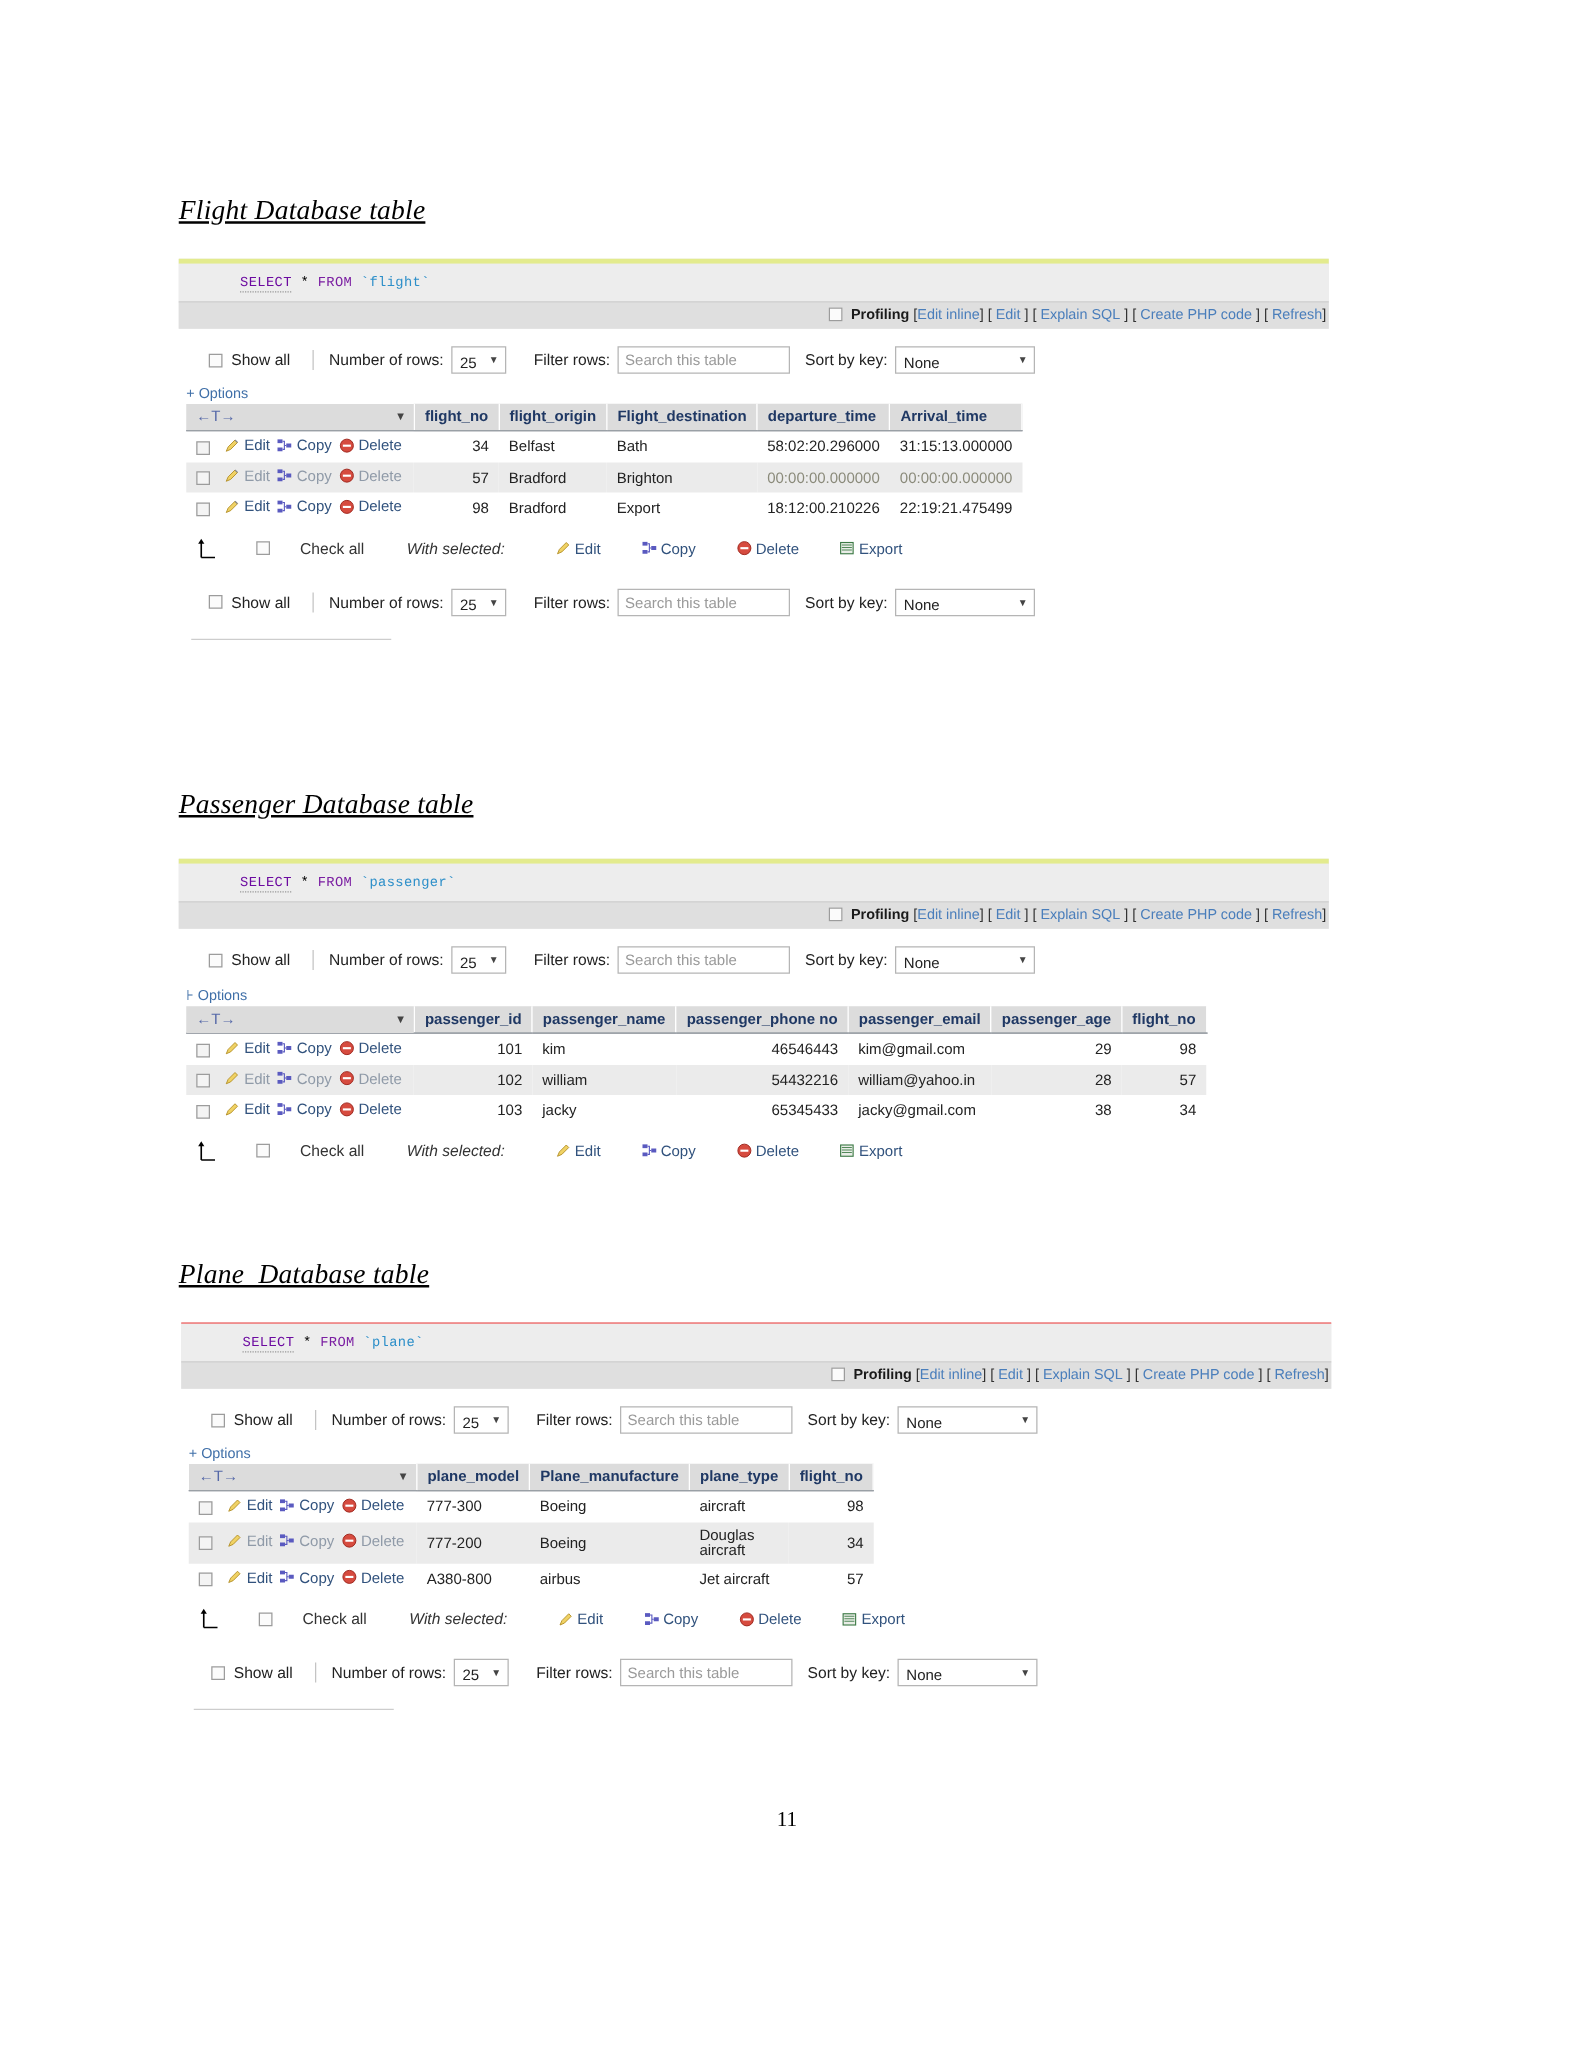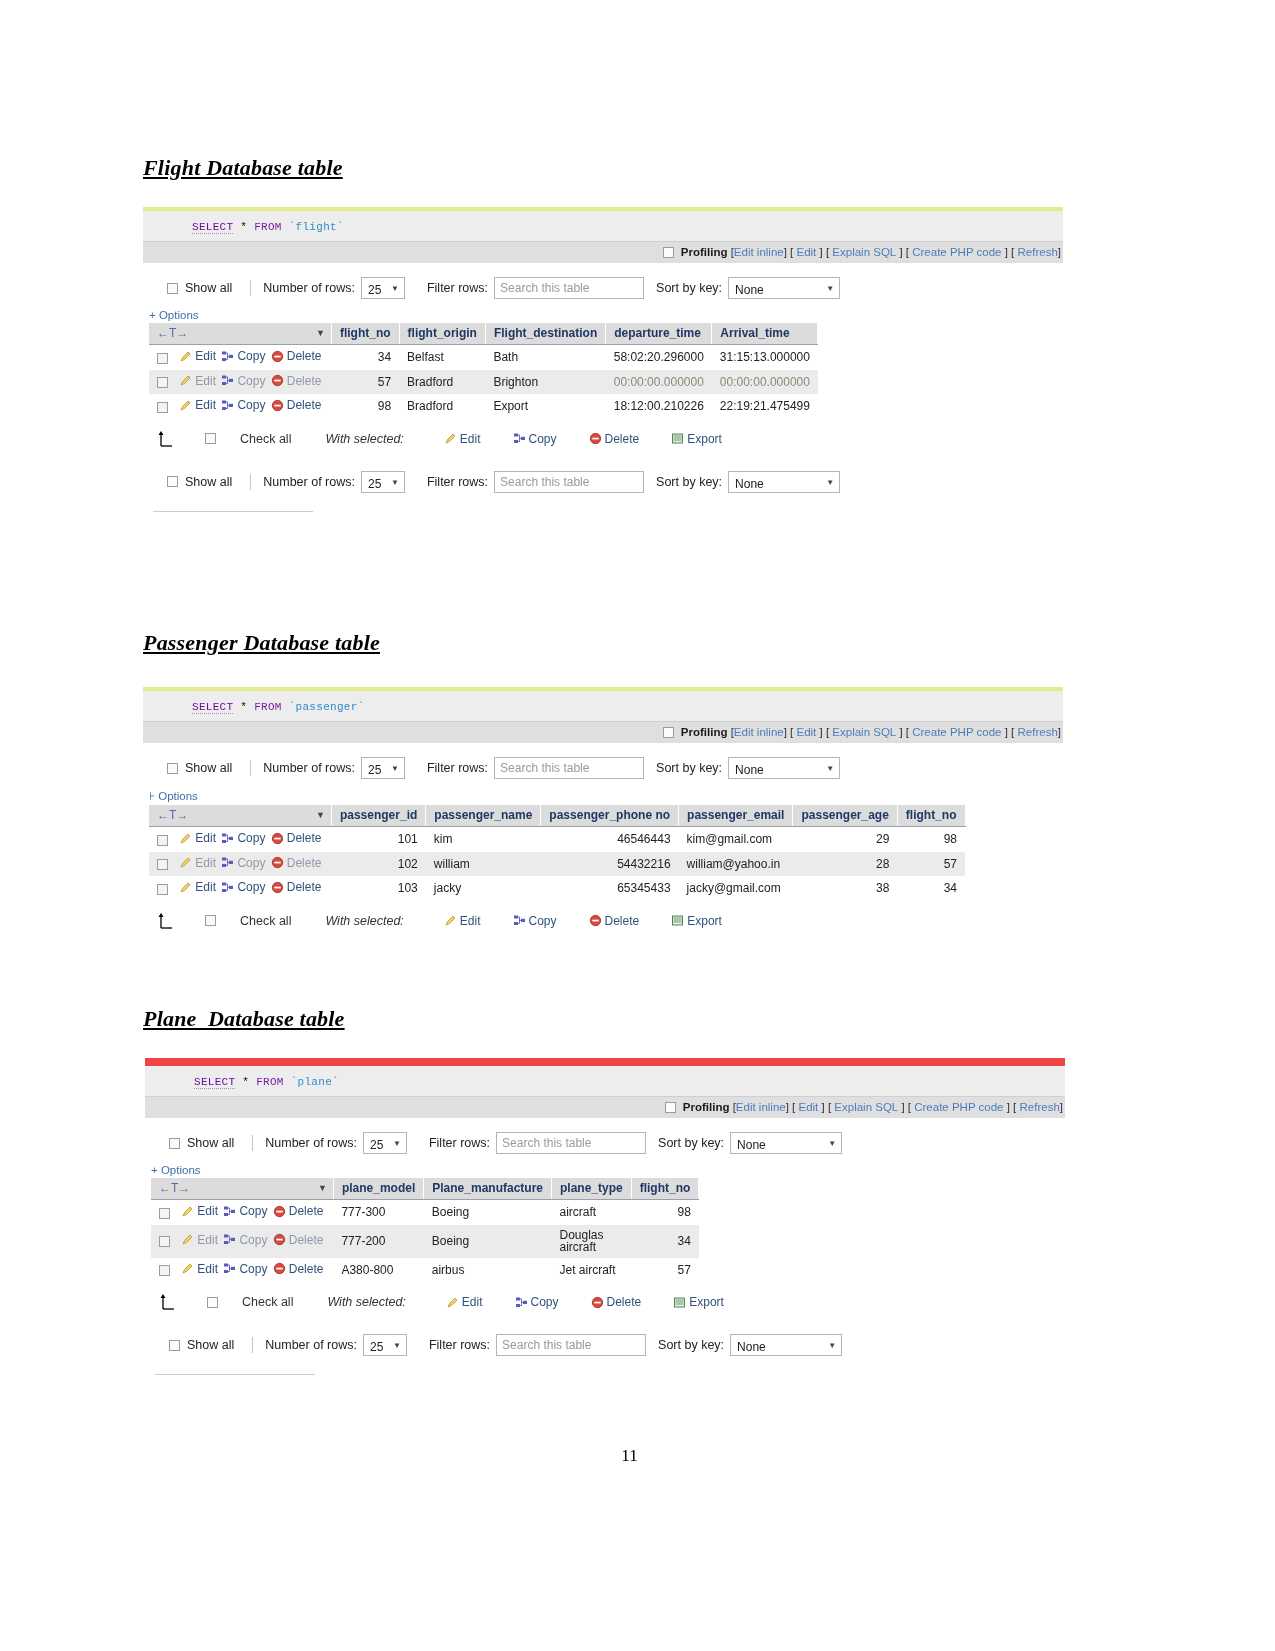--- a/index.html
+++ b/index.html
@@ -12,21 +12,21 @@
     position:relative;
     overflow:hidden;
   }
   .page { padding:0; position:relative; width:1275px; height:1651px; }
 
   
   .section-title {
     font-family:"Liberation Serif", serif;
     font-style:italic;
     font-size:22px;
-    font-weight:700;
+    font-weight:400;
     text-decoration:underline;
     color:#000;
     margin:0;
     letter-spacing:0.2px;
     white-space:pre;
   }
 
   
   .pma { width:920px; margin:0; }
 
@@ -92,21 +92,21 @@
   .sel .caret {
     position:absolute; right:5px; top:50%;
     transform:translateY(-50%);
     font-size:8px; color:#444;
   }
   .sel.wide { min-width:112px; }
   .inp {
     border:1px solid #b5b5b5;
     background:#fff;
     height:22px;
-    width:150px;
+    width:138px;
     font-size:12px;
     padding:2px 5px;
     color:#9a9a9a;
     display:flex; align-items:center;
   }
   .gap { width:22px; }
   .gap-s { width:12px; }
 
   
   .options {
@@ -699,21 +699,21 @@
           <span>Export</span>
         </span>
     </div>
   </div>
 
   <div style="position:absolute; left:143px; top:1006px;">
     <h2 class="section-title">Plane  Database table</h2>
   </div>
 
   <div class="pma" style="position:absolute; left:145px; top:1058px;">
-    <div class="sql-box" style="border-top:8px solid #ef4444;">
+    <div class="sql-box" style="border-top:1px solid #ef4444;">
       <div class="sql-text">
         <span class="kw">SELECT</span>
         <span class="star">*</span>
         <span class="kw2">FROM</span>
         <span class="tbl">`plane`</span>
       </div>
       <div class="sql-actions">
         <span class="cbox"></span>
         <b>Profiling</b><span class="brk">&nbsp;[</span><a class="lnk">Edit inline</a><span class="brk">]&nbsp;[&nbsp;</span><a class="lnk">Edit</a><span class="brk">&nbsp;]&nbsp;[&nbsp;</span><a class="lnk">Explain SQL</a><span class="brk">&nbsp;]&nbsp;[&nbsp;</span><a class="lnk">Create PHP code</a><span class="brk">&nbsp;]&nbsp;[&nbsp;</span><a class="lnk">Refresh</a><span class="brk">]</span>
       </div>

